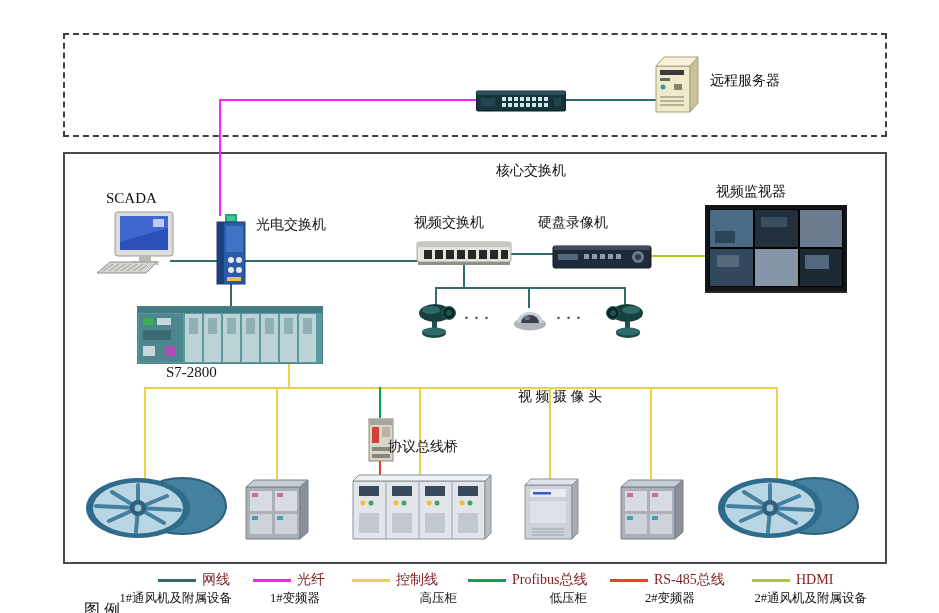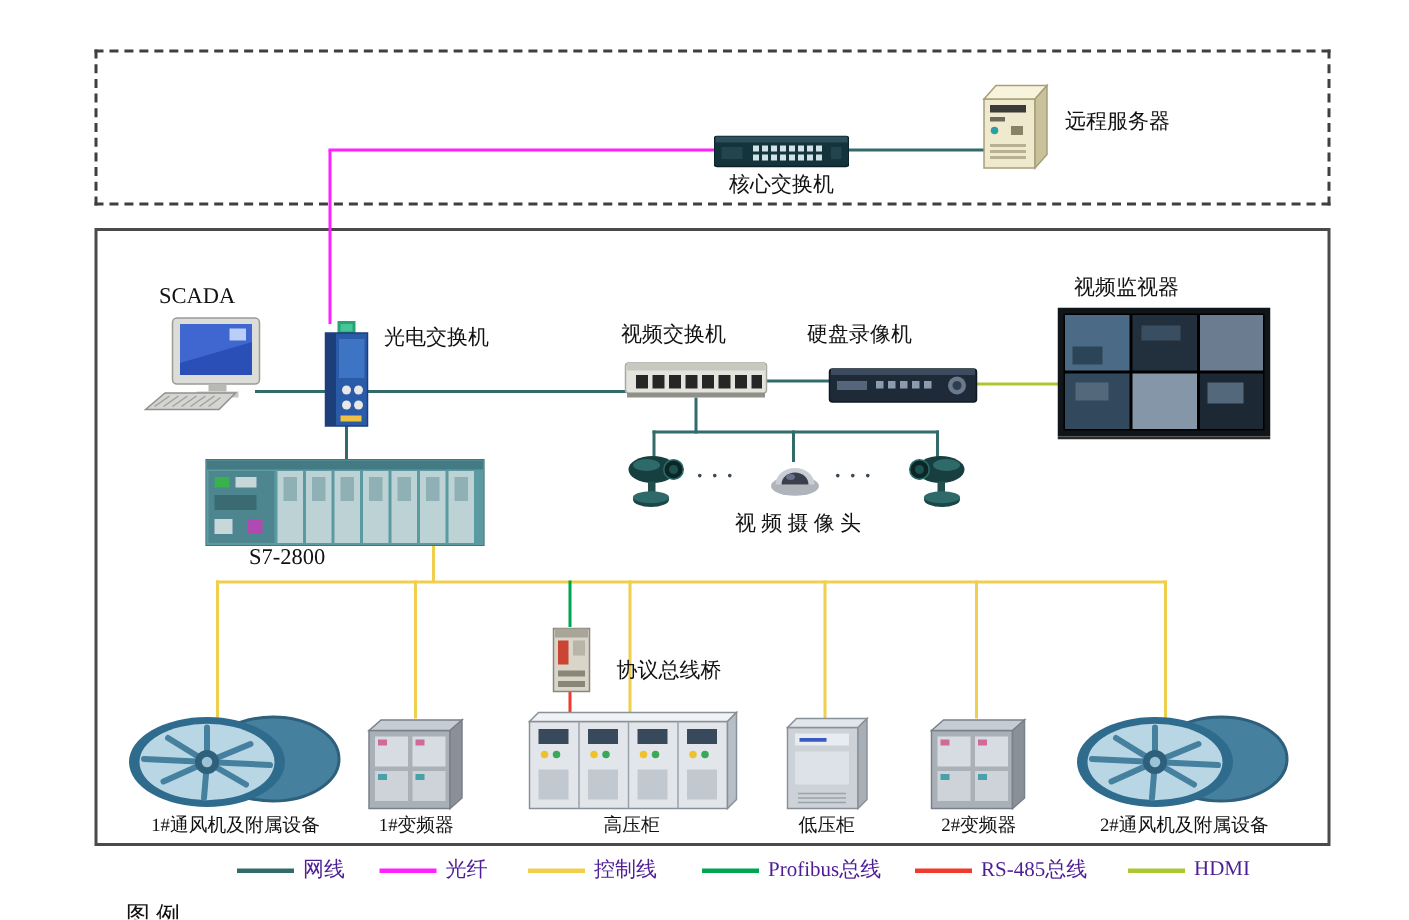--- a/index.html
+++ b/index.html
@@ -12,26 +12,26 @@
   .line.h{height:2px;}
   .line.v{width:2px;}
   .ln-net{background:var(--color-network);}
   .ln-fiber{background:var(--color-fiber);}
   .ln-ctrl{background:var(--color-control);}
   .ln-pb{background:var(--color-profibus);}
   .ln-rs{background:var(--color-rs485);}
   .ln-hdmi{background:var(--color-hdmi);}
   .device{position:absolute;z-index:2;line-height:0;}
   .lbl{position:absolute;z-index:3;font-size:14px;color:#111;white-space:nowrap;text-align:center;}
-  .lbl.center{text-align:center;}
+  .lbl.center{text-align:right;margin-top:48px;}
   .lbl.small{font-size:12.5px;}
   .dots{position:absolute;z-index:3;font-size:15px;font-weight:bold;color:#3a4a55;letter-spacing:5px;}
   .leg-item{position:absolute;top:571px;display:flex;align-items:center;height:18px;z-index:3;}
   .leg-swatch{display:inline-block;width:38px;height:3px;margin-right:6px;}
-  .leg-label{font-size:14px;color:#4c1d95;white-space:nowrap;}
+  .leg-label{font-size:14px;color:#7f1d1d;white-space:nowrap;}
   .flip{transform:scaleX(-1);}
 </style>
 </head>
 <body>
 
 <div class="canvas">
 
   <div class="zone dashed"></div>
   <div class="zone solid"></div>
 
@@ -260,21 +260,21 @@
   <div class="device" style="left:367px;top:417px">
     <svg width="28" height="46" viewBox="0 0 28 46">
       <rect x="2" y="2" width="24" height="42" fill="#d9d5c9" stroke="#8a8678"></rect>
       <rect x="3" y="2" width="22" height="6" fill="#a9a599"></rect>
       <rect x="5" y="10" width="7" height="16" fill="#cc4433"></rect>
       <rect x="15" y="10" width="8" height="10" fill="#b8b4a8"></rect>
       <rect x="5" y="30" width="18" height="4" fill="#8a8678"></rect>
       <rect x="5" y="37" width="18" height="4" fill="#8a8678"></rect>
     </svg>
   </div>
-  <div class="lbl" style="left:411px;top:438px">协议总线桥</div>
+  <div class="lbl" style="left:388px;top:438px">协议总线桥</div>
 
   <div class="device" style="left:84px;top:476px">
     <svg width="144" height="64" viewBox="0 0 144 64">
       <ellipse cx="98" cy="30" rx="44" ry="28" fill="#46809f"></ellipse>
       <ellipse cx="98" cy="30" rx="44" ry="28" fill="none" stroke="#2e607c" stroke-width="2"></ellipse>
       <ellipse cx="54" cy="32" rx="52" ry="30" fill="#2e6b8c"></ellipse>
       <ellipse cx="54" cy="32" rx="45" ry="25.5" fill="#b9d6e4"></ellipse>
       <g stroke="#46809f" stroke-width="4" stroke-linecap="round">
         <line x1="54" y1="32" x2="54" y2="9"></line>
           <line x1="54" y1="32" x2="83" y2="20"></line>

